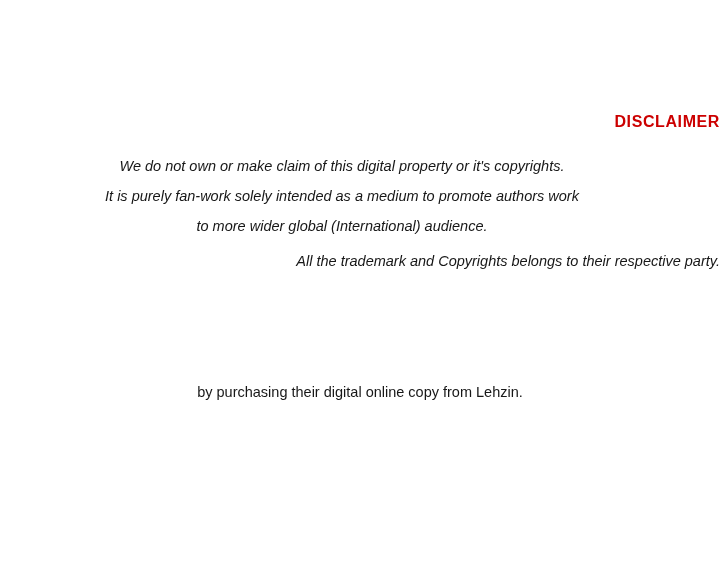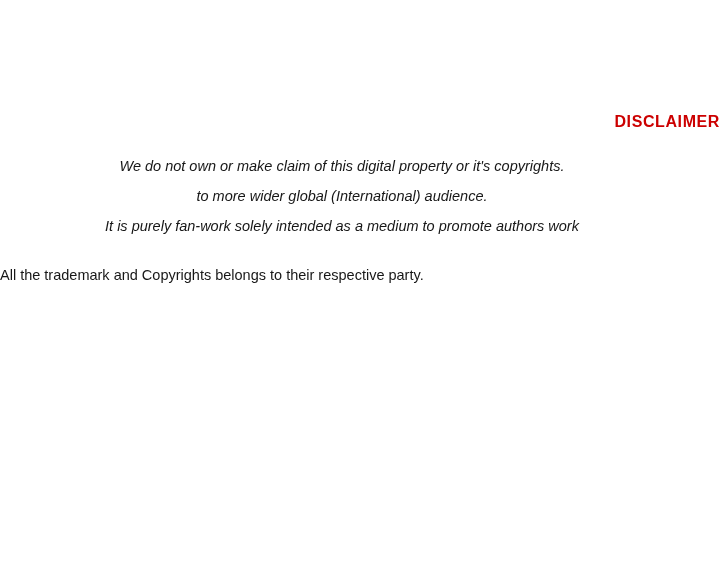--- a/index.html
+++ b/index.html
@@ -41,24 +41,25 @@
     font-size: 14.5px;
     line-height: 30px;
     color: #171717;
   }
   .disclaimer-body .line {
     display: block;
     white-space: nowrap;
   }
   .trademark-note {
     position: absolute;
-    top: 260px;
+    top: 246px;
     left: 0;
     width: 720px;
-    text-align: left;
+    text-align: right;
+    font-style: italic;
     font-size: 14.5px;
     line-height: 30px;
     color: #171717;
   }
   .support-block {
     position: absolute;
     top: 378px;
     left: 0;
     width: 720px;
     text-align: center;
@@ -77,22 +78,23 @@
 </style>
 </head>
 <body>
 
 <div class="page">
 
   <div class="disclaimer-title">DISCLAIMER</div>
 
   <div class="disclaimer-body">
     <span class="line">We do not own or make claim of this digital property or it's copyrights.</span>
+    <span class="line">It is purely fan-work solely intended as a medium to promote authors work</span>
     <span class="line">to more wider global (International) audience.</span>
-    <span class="line">It is purely fan-work solely intended as a medium to promote authors work</span>
   </div>
 
   <div class="trademark-note">All the trademark and Copyrights belongs to their respective party.</div>
 
   <div class="support-block">
+    <span class="line">by purchasing their digital online copy from Lehzin.</span>
   </div>
 
 </div>
 
 </body></html>

